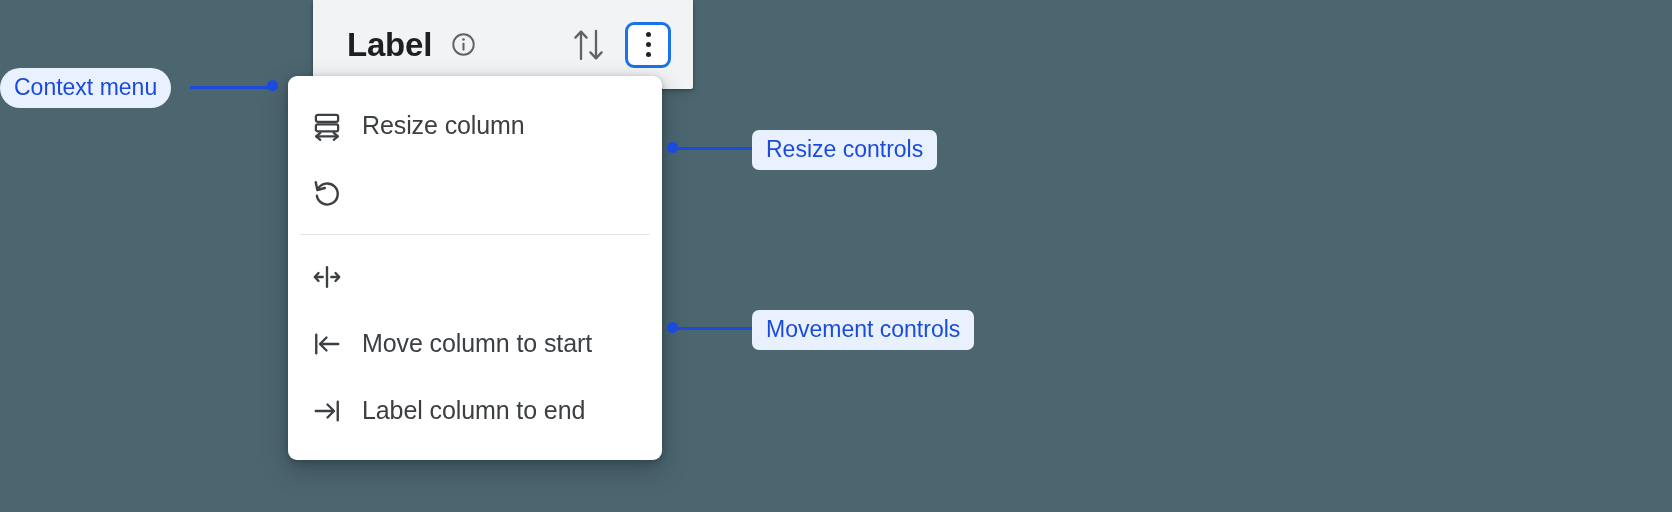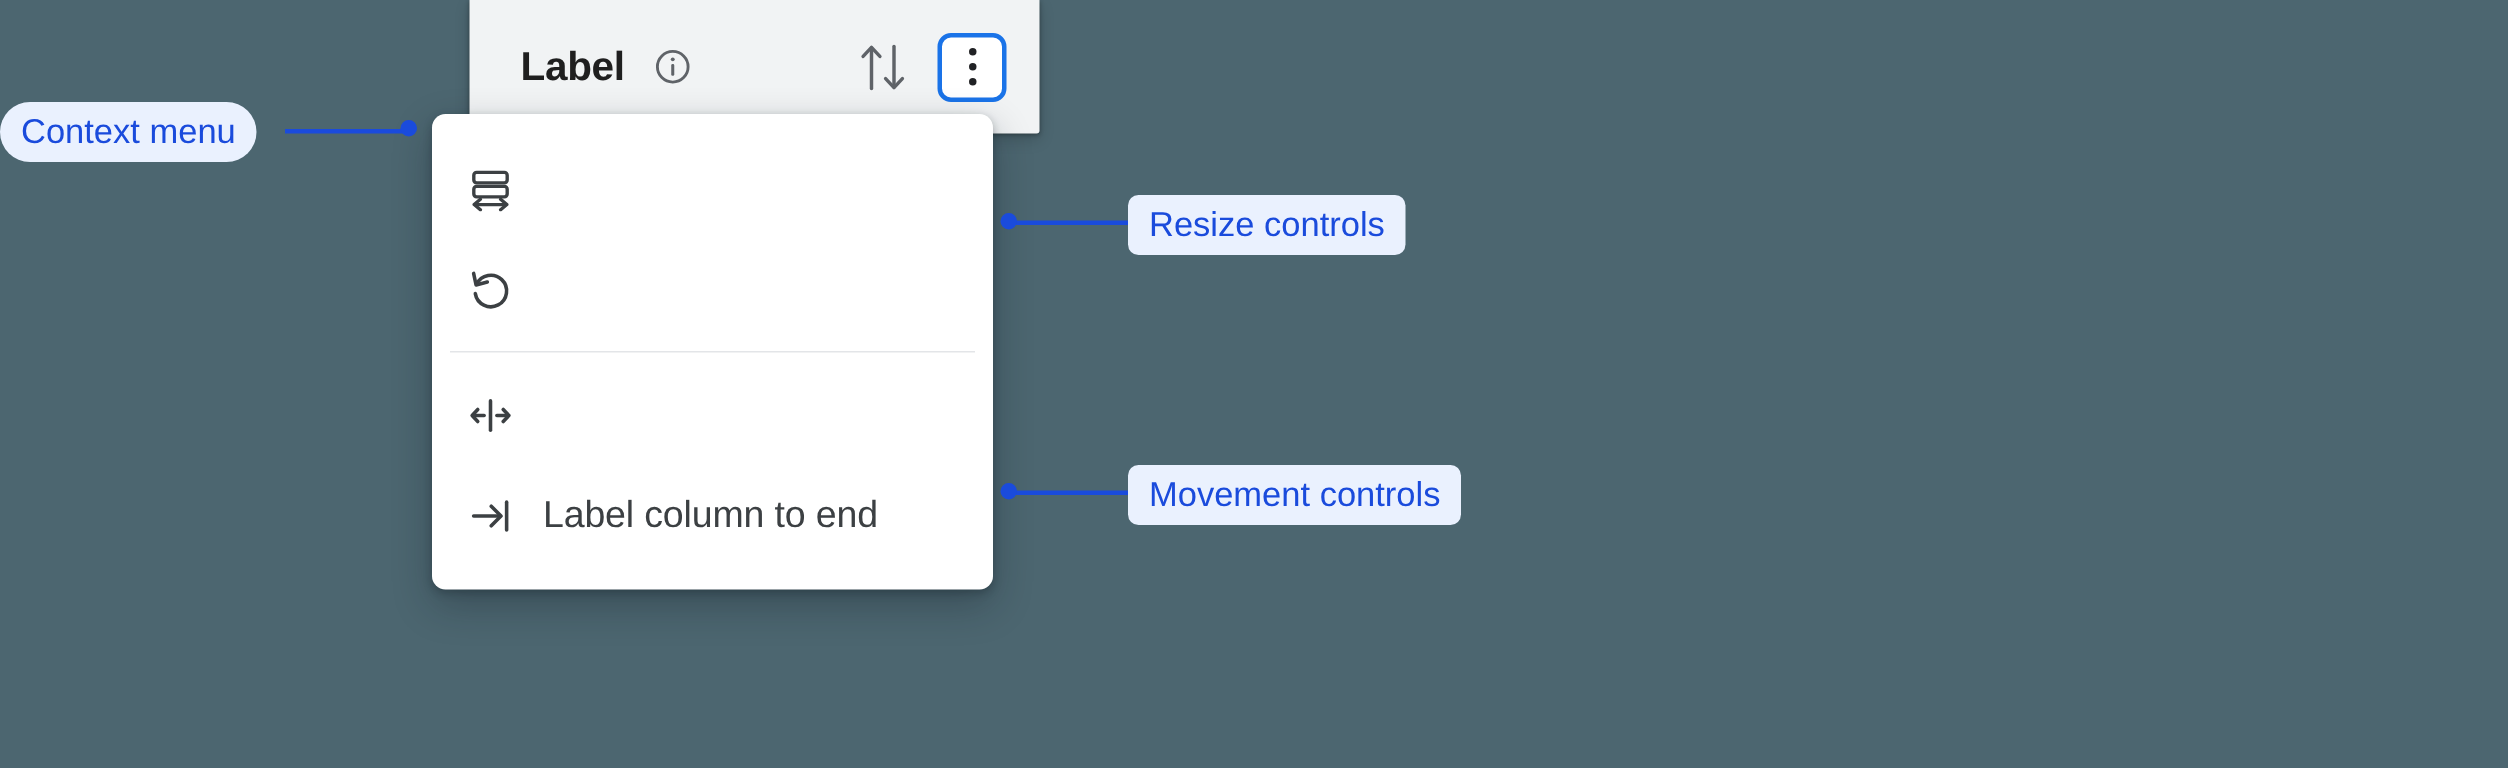--- a/index.html
+++ b/index.html
@@ -26,21 +26,21 @@
     border-bottom-left-radius: 2px;
     border-bottom-right-radius: 2px;
     box-shadow: 0 1px 3px rgba(0,0,0,0.30), 0 4px 10px rgba(0,0,0,0.16);
     display: flex;
     align-items: center;
     box-sizing: border-box;
     padding: 0 22px 0 34px;
     z-index: 3;
   }
   #header-card .hdr-label {
-    font-size: 27px;
+    font-size: 33px;
     font-weight: bold;
     color: #1f1f1f;
     letter-spacing: -0.2px;
     white-space: nowrap;
   }
   #header-card .info-icon {
     margin-left: 18px;
     display: flex;
     align-items: center;
   }
@@ -190,20 +190,21 @@
   <div class="menu-item">
     <span class="mi-icon">
       <svg width="30" height="30" viewBox="0 0 24 24" fill="none">
         <rect x="3.1" y="3.1" width="17.8" height="5.6" rx="1.5" stroke="#3c4043" stroke-width="1.8"></rect>
         <rect x="3.1" y="10.6" width="17.8" height="5.6" rx="1.5" stroke="#3c4043" stroke-width="1.8"></rect>
         <path d="M3.6 20.3 H20.4" stroke="#3c4043" stroke-width="1.8" stroke-linecap="round"></path>
         <path d="M6.6 17.5 L3.3 20.3 L6.6 23.1" stroke="#3c4043" stroke-width="1.8" stroke-linecap="round" stroke-linejoin="round" fill="none"></path>
         <path d="M17.4 17.5 L20.7 20.3 L17.4 23.1" stroke="#3c4043" stroke-width="1.8" stroke-linecap="round" stroke-linejoin="round" fill="none"></path>
       </svg>
     </span>
+    <span class="mi-label">Resize column</span>
   </div>
 
   <div class="menu-item">
     <span class="mi-icon">
       <svg width="30" height="30" viewBox="0 0 24 24" fill="none">
         <path d="M4.6 9.2 A8.4 8.4 0 1 1 3.9 14.2" stroke="#3c4043" stroke-width="1.9" stroke-linecap="round" fill="none"></path>
         <path d="M3.0 3.4 L4.3 9.6 L10.3 8.0" stroke="#3c4043" stroke-width="1.9" stroke-linecap="round" stroke-linejoin="round" fill="none"></path>
       </svg>
     </span>
   </div>
@@ -215,20 +216,30 @@
       <svg width="30" height="30" viewBox="0 0 24 24" fill="none">
         <path d="M12 4.2 L12 19.8" stroke="#3c4043" stroke-width="1.9" stroke-linecap="round"></path>
         <path d="M8.6 12 L2.6 12" stroke="#3c4043" stroke-width="1.9" stroke-linecap="round"></path>
         <path d="M5.2 8.8 L2.2 12 L5.2 15.2" stroke="#3c4043" stroke-width="1.9" stroke-linecap="round" stroke-linejoin="round" fill="none"></path>
         <path d="M15.4 12 L21.4 12" stroke="#3c4043" stroke-width="1.9" stroke-linecap="round"></path>
         <path d="M18.8 8.8 L21.8 12 L18.8 15.2" stroke="#3c4043" stroke-width="1.9" stroke-linecap="round" stroke-linejoin="round" fill="none"></path>
       </svg>
     </span>
   </div>
 
+  <div class="menu-item">
+    <span class="mi-icon">
+      <svg width="30" height="30" viewBox="0 0 24 24" fill="none">
+        <path d="M3.4 4.6 L3.4 19.4" stroke="#3c4043" stroke-width="1.9" stroke-linecap="round"></path>
+        <path d="M21.0 12 L7.0 12" stroke="#3c4043" stroke-width="1.9" stroke-linecap="round"></path>
+        <path d="M11.6 6.8 L6.4 12 L11.6 17.2" stroke="#3c4043" stroke-width="1.9" stroke-linecap="round" stroke-linejoin="round" fill="none"></path>
+      </svg>
+    </span>
+    <span class="mi-label">Move column to start</span>
+  </div>
 
   <div class="menu-item">
     <span class="mi-icon">
       <svg width="30" height="30" viewBox="0 0 24 24" fill="none">
         <path d="M20.6 4.6 L20.6 19.4" stroke="#3c4043" stroke-width="1.9" stroke-linecap="round"></path>
         <path d="M3.0 12 L17.0 12" stroke="#3c4043" stroke-width="1.9" stroke-linecap="round"></path>
         <path d="M12.4 6.8 L17.6 12 L12.4 17.2" stroke="#3c4043" stroke-width="1.9" stroke-linecap="round" stroke-linejoin="round" fill="none"></path>
       </svg>
     </span>
     <span class="mi-label">Label column to end</span>

